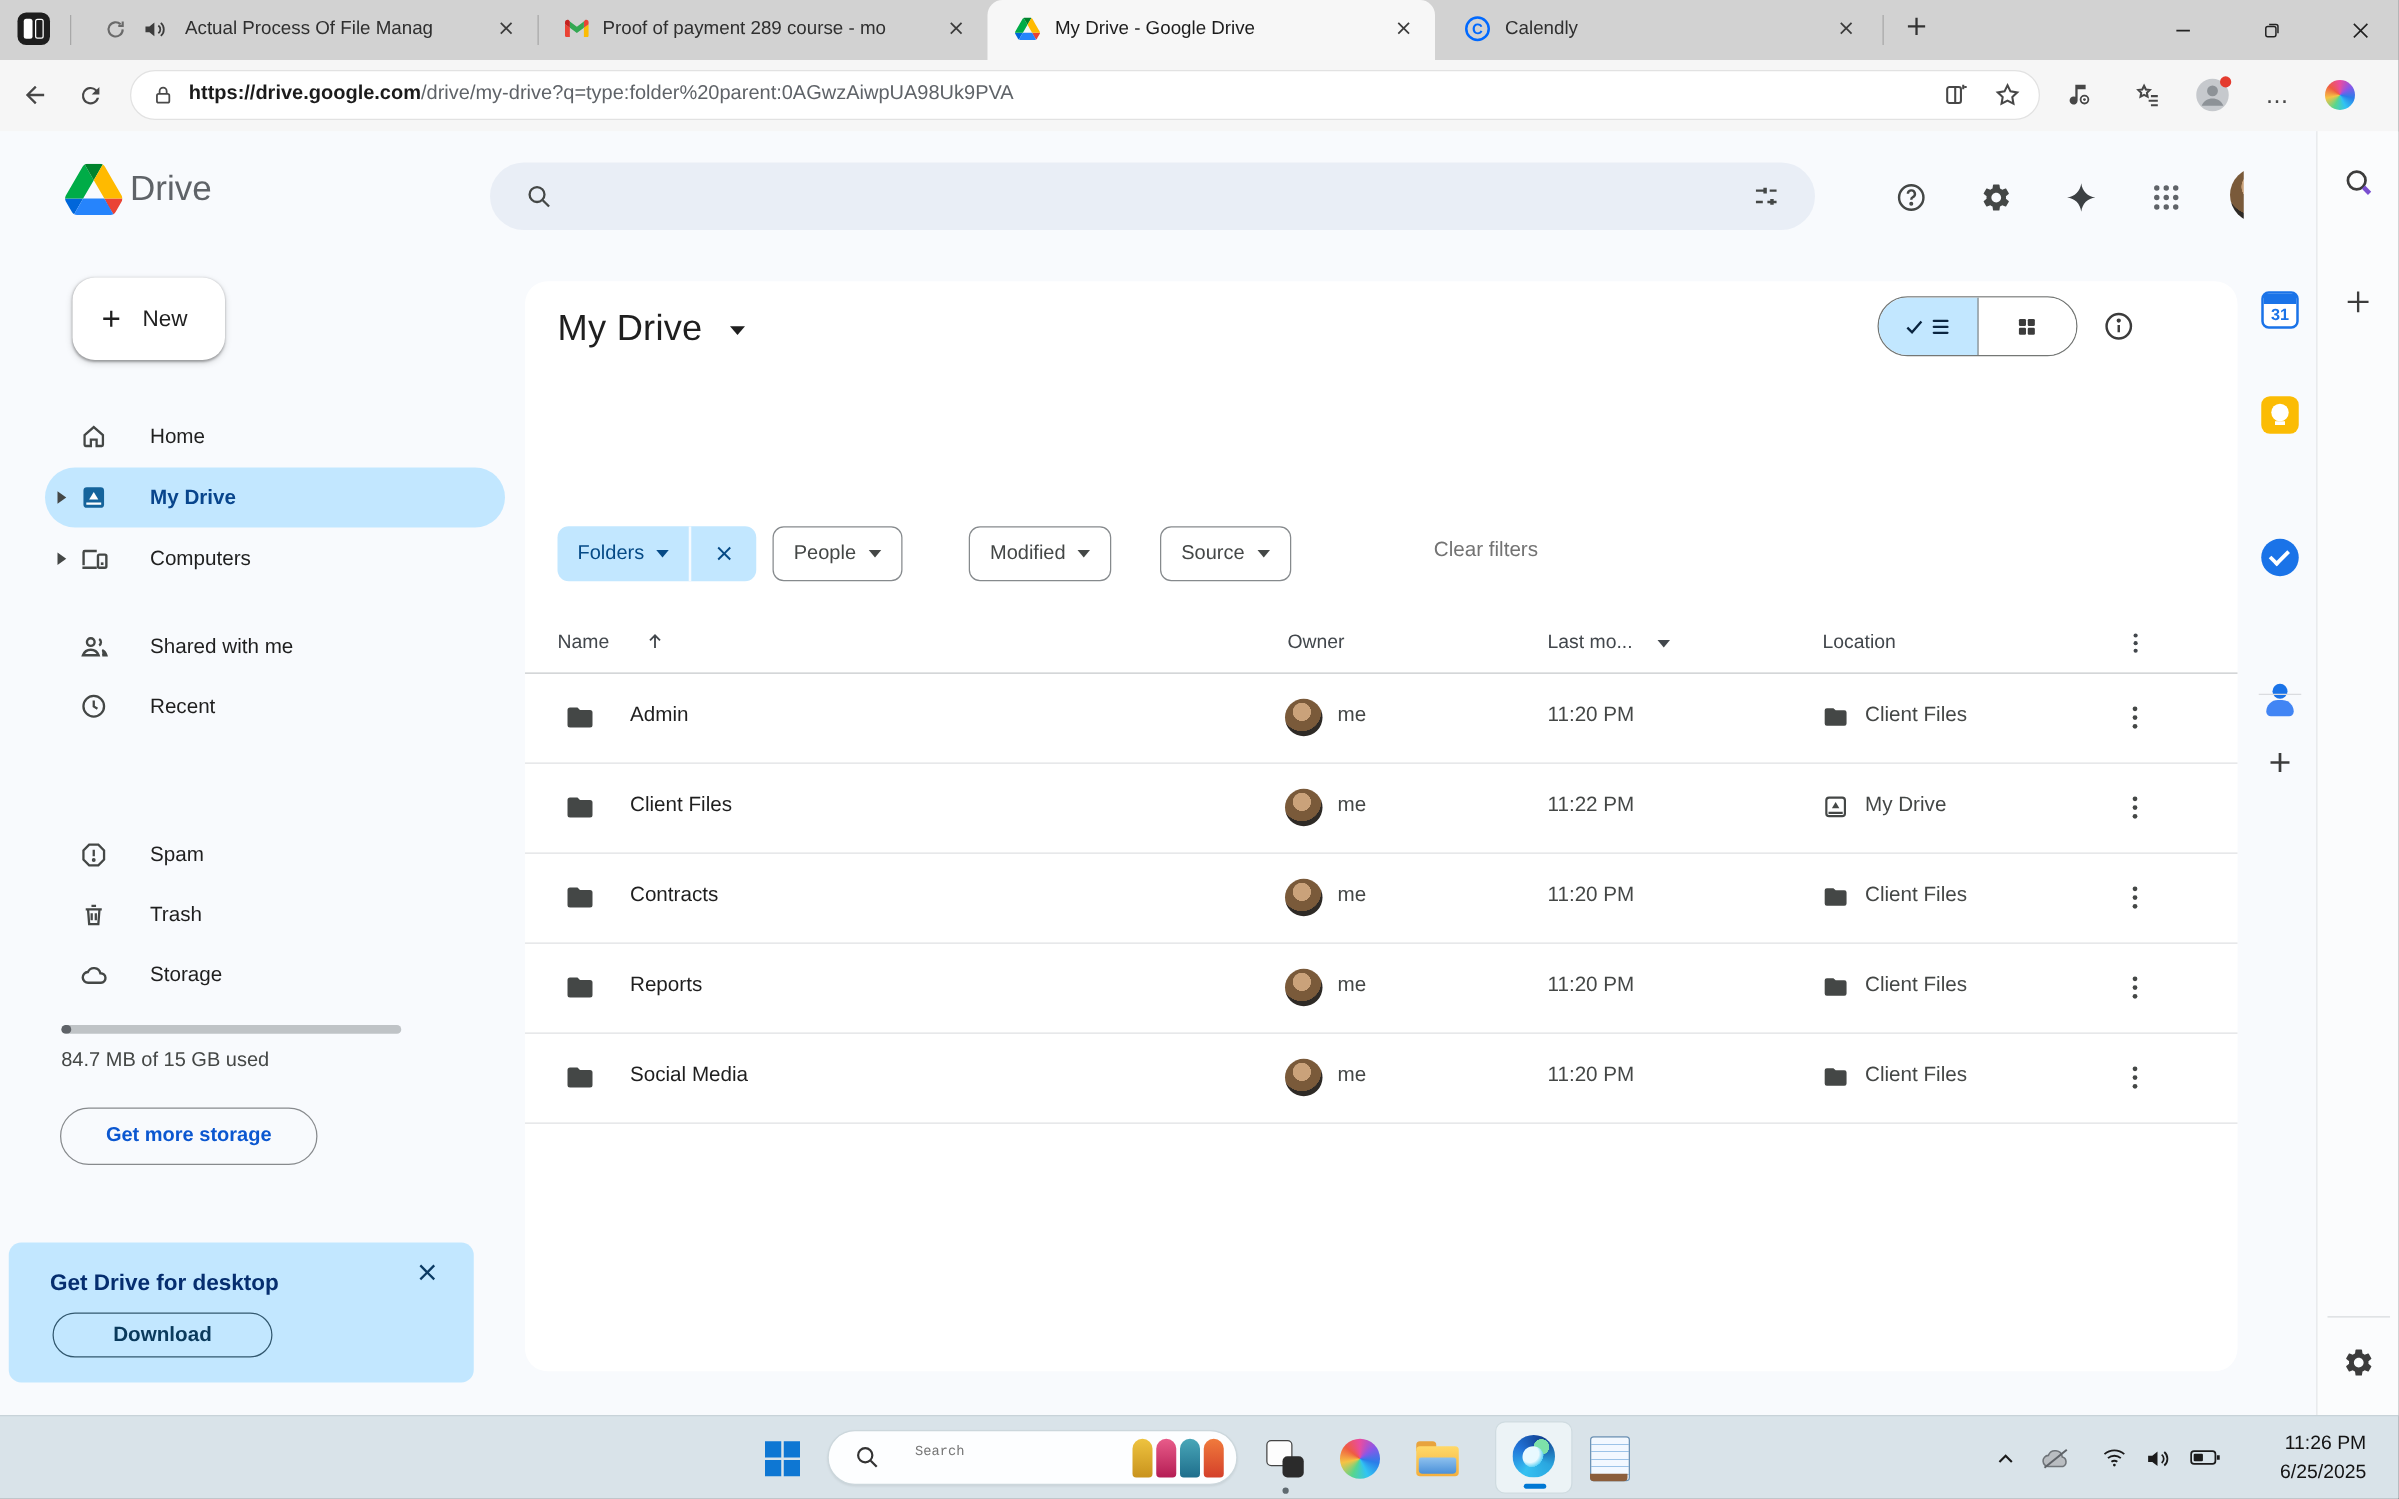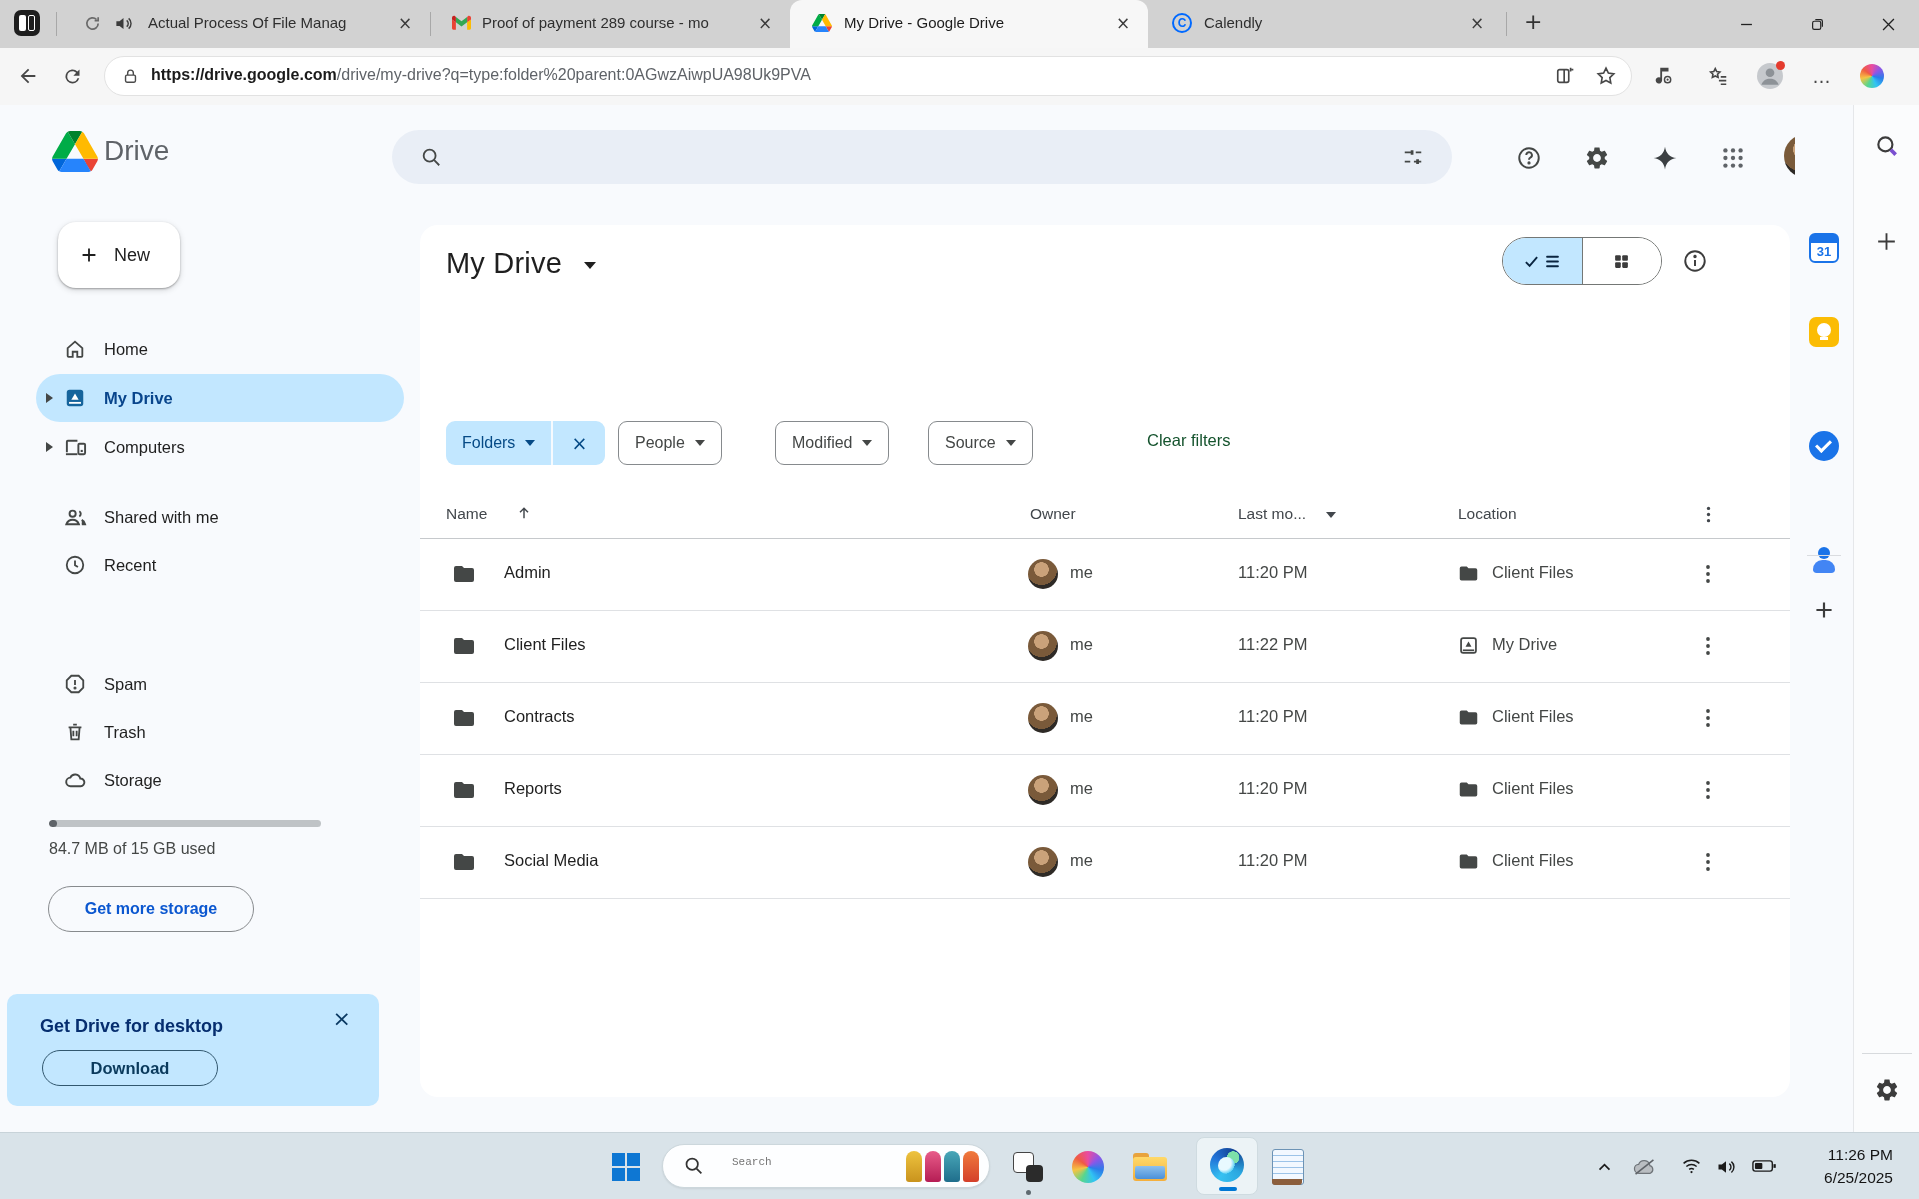--- a/index.html
+++ b/index.html
@@ -37,21 +37,21 @@
     font-size:19px;color:#444746;font-family:"Liberation Sans",sans-serif;}
   .hdr-ic{position:absolute;top:40px;width:26px;height:26px;color:#444746;}
   .avatar{border-radius:50%;background:radial-gradient(circle at 45% 35%,#caa27a 0 28%,#7a5a3a 29% 60%,#2e2a26 61% 100%);}
 
   
   .newbtn{position:absolute;left:58px;top:117px;width:122px;height:66px;background:#fff;border-radius:18px;
     box-shadow:0 1px 2px rgba(0,0,0,.3),0 2px 6px rgba(0,0,0,.15);display:flex;align-items:center;gap:14px;padding-left:20px;box-sizing:border-box;}
   .newbtn span.lbl{font-size:18px;color:#1f1f1f;}
   .nav-item{position:absolute;left:36px;width:368px;height:48px;border-radius:24px;display:flex;align-items:center;color:#1f1f1f;}
   .nav-item .nav-icon{position:absolute;left:28px;top:13px;width:22px;height:22px;color:#444746;}
-  .nav-item .nav-label{position:absolute;left:68px;font-size:16.5px;}
+  .nav-item .nav-label{position:absolute;left:84px;font-size:16.5px;}
   .nav-item.selected{background:#c2e7ff;}
   .nav-item.selected .nav-label{color:#08458c;font-weight:700;}
   .nav-caret{position:absolute;left:10px;top:19px;width:0;height:0;border-top:5px solid transparent;border-bottom:5px solid transparent;border-left:7px solid #444746;}
   .sb-progress{position:absolute;left:49px;top:715px;width:272px;height:7px;border-radius:4px;background:#bfc3c6;overflow:hidden;}
   .sb-progress i{position:absolute;left:0;top:0;height:7px;width:8px;background:#5f6368;border-radius:4px;}
   .sb-usage{position:absolute;left:49px;top:735px;font-size:16px;color:#444746;}
   .getmore{position:absolute;left:48px;top:781px;width:206px;height:46px;border:1px solid #878a8d;border-radius:23px;
     display:flex;align-items:center;justify-content:center;font-size:16px;color:#0b57d0;font-weight:600;box-sizing:border-box;background:#f8fafd;}
   .promo{position:absolute;left:7px;top:889px;width:372px;height:112px;background:#c2e7ff;border-radius:10px;color:#062e6f;}
   .promo .pt{position:absolute;left:33px;top:22px;font-size:18px;font-weight:700;}
@@ -68,21 +68,21 @@
   .vt-left{background:#c2e7ff;border-right:1px solid #747775;color:#0a2540;}
   .vt-right{background:#fff;color:#3c3c3c;}
   .chip{position:absolute;top:196px;height:44px;border:1px solid #868a8d;border-radius:9px;display:flex;align-items:center;
     font-size:16px;color:#444746;box-sizing:border-box;padding:0 16px;gap:10px;background:#fff;}
   .chip .cc{width:0;height:0;border-left:5px solid transparent;border-right:5px solid transparent;border-top:6px solid #444746;}
   .chip-active{position:absolute;top:196px;height:44px;border-radius:9px;background:#c2e7ff;display:flex;align-items:center;color:#054a86;font-size:16px;overflow:hidden;}
   .chip-active .seg1{display:flex;align-items:center;gap:10px;padding:0 16px;height:100%;border-right:2px solid #f6fafe;}
   .chip-active .cc{width:0;height:0;border-left:5px solid transparent;border-right:5px solid transparent;border-top:6px solid #054a86;}
   .chip-active .segx{width:52px;height:100%;display:flex;align-items:center;justify-content:center;
     font-size:19px;font-family:"DejaVu Sans",sans-serif;color:#054a86;}
-  .clearf{position:absolute;left:727px;top:206px;font-size:16.5px;color:#14532d;font-weight:500;}
+  .clearf{position:absolute;left:727px;top:206px;font-size:16.5px;color:#737373;font-weight:500;}
   .thead{position:absolute;left:0;top:268px;width:1370px;height:45px;color:#42474c;font-size:15.5px;border-bottom:1px solid #c6c9cc;}
   .th{position:absolute;top:12px;}
   .trow{position:absolute;left:0;width:1370px;height:72px;border-bottom:1px solid #dfe1e4;font-size:16.5px;color:#1f1f1f;}
   .cell{position:absolute;top:25px;}
   .c-ficon{position:absolute;left:32px;top:24px;width:24px;height:24px;color:#444746;}
   .c-name{left:84px;font-weight:500;}
   .c-av{position:absolute;left:608px;top:21px;width:30px;height:30px;}
   .c-own{left:650px;color:#444746;}
   .c-mod{left:818px;color:#444746;}
   .c-lic{position:absolute;left:1038px;top:25px;width:21px;height:21px;color:#444746;}

